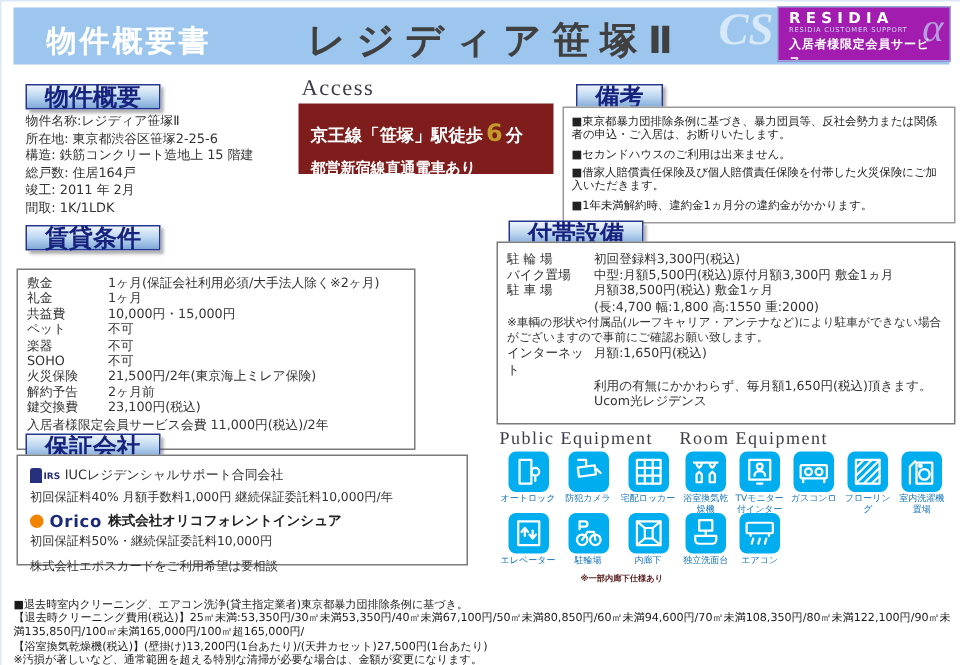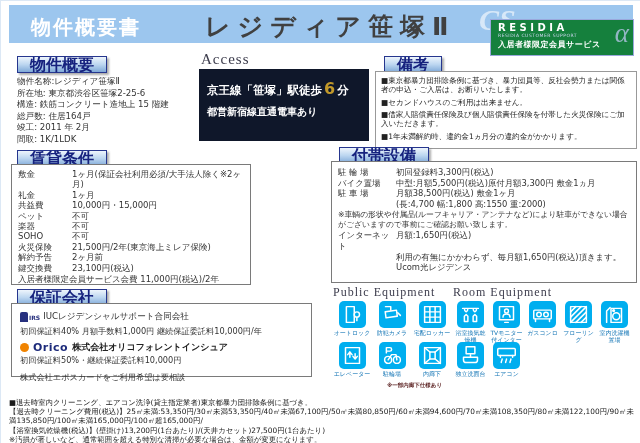--- a/index.html
+++ b/index.html
@@ -4,47 +4,47 @@
 <style>
   html,body{margin:0;padding:0;background:#fff;}
   body{font-family:"DejaVu Sans","Liberation Sans",sans-serif;color:#222;}
   #page{position:relative;width:640px;height:443px;background:#fff;overflow:hidden;border:1px solid #dce8f5;}
 
   
   .header-bar{position:absolute;left:8px;top:4px;width:624px;height:38px;background:#9cc6ee;}
   .doc-title{position:absolute;left:22px;top:9px;font-size:20px;font-weight:bold;color:#fff;letter-spacing:2px;}
   .prop-title{position:absolute;left:196px;top:5px;font-size:25px;font-weight:bold;color:#404040;letter-spacing:7px;}
   .cs-watermark{position:absolute;left:478px;top:2px;font-family:"Liberation Serif","DejaVu Serif",serif;font-style:italic;font-size:30px;font-weight:bold;color:rgba(255,255,255,.6);}
-  .badge{position:absolute;right:7px;top:18px;width:144px;height:37px;background:#15803d;border:1px solid #9aa8dc;box-sizing:border-box;padding:2px 5px 2px 7px;overflow:hidden;}
+  .badge{position:absolute;right:7px;top:3px;width:116px;height:37px;background:#a21caf;border:1px solid #9aa8dc;box-sizing:border-box;padding:2px 5px 2px 7px;overflow:hidden;}
   .badge .brand{font-size:10px;font-weight:bold;color:#fff;letter-spacing:3.5px;line-height:11px;}
   .badge .sub{font-size:4.5px;color:#cdd5f0;letter-spacing:.5px;line-height:6px;}
   .badge .service{font-size:8px;font-weight:bold;color:#fff;letter-spacing:.5px;line-height:11px;}
   .badge .alpha{position:absolute;right:4px;top:-2px;font-family:"Liberation Serif","DejaVu Serif",serif;font-style:italic;font-size:27px;color:rgba(190,200,240,.75);}
 
   
   .tab{position:absolute;border:1px solid #26368e;background:linear-gradient(180deg,#eef5fc 0%,#bcd6f0 50%,#7fa9d8 100%);color:#16227e;font-weight:bold;font-size:16px;line-height:15px;padding:0 12px;box-shadow:2px 2px 2px rgba(70,70,70,.45);white-space:nowrap;}
 
   .panel{position:absolute;border:1px solid #7a7a7a;background:#fff;box-sizing:border-box;}
 
   
   .prop-lines{position:absolute;left:16px;top:75px;width:185px;font-size:8.6px;line-height:11.6px;color:#333;}
 
   
   .serif-head{position:absolute;font-family:"Liberation Serif","DejaVu Serif",serif;color:#3c3c4c;letter-spacing:1px;}
-  .access-box{position:absolute;left:198px;top:68px;width:170px;height:72px;background:#0f172a;color:#fff;box-sizing:border-box;padding:10px 8px;}
+  .access-box{position:absolute;left:198px;top:68px;width:170px;height:47px;background:#7f1d1d;color:#fff;box-sizing:border-box;padding:10px 8px;}
   .access-l1{font-size:11.5px;font-weight:bold;white-space:nowrap;}
   .access-min{font-size:16px;font-weight:bold;color:#c2992a;padding:0 2px;}
   .access-l2{font-size:10px;font-weight:bold;margin-top:7px;}
 
   
   .remarks{left:374px;top:70px;width:262px;height:78px;border:1px solid #999;padding:4px 5px;}
   .remarks .item{font-size:7.6px;line-height:9px;color:#222;margin-bottom:3.5px;}
 
   
-  .rent{left:10px;top:163px;width:240px;height:121px;padding:4px 6px;}
+  .rent{left:10px;top:178px;width:266px;height:121px;padding:4px 6px;}
   .rrow{display:flex;font-size:8.5px;line-height:10.4px;color:#333;}
   .rrow .lbl{width:54px;flex:none;}
   .member-fee{font-size:8.5px;line-height:10.4px;color:#333;margin-top:1px;}
 
   
   .fac{left:330px;top:160px;width:306px;height:122px;padding:5px 6px;}
   .frow{display:flex;font-size:8.4px;line-height:10.6px;color:#333;}
   .frow .lbl{width:58px;flex:none;}
   .frow .ind{width:58px;flex:none;}
   .fac-note{font-size:7.8px;line-height:9.5px;color:#333;margin:1px 0;}

